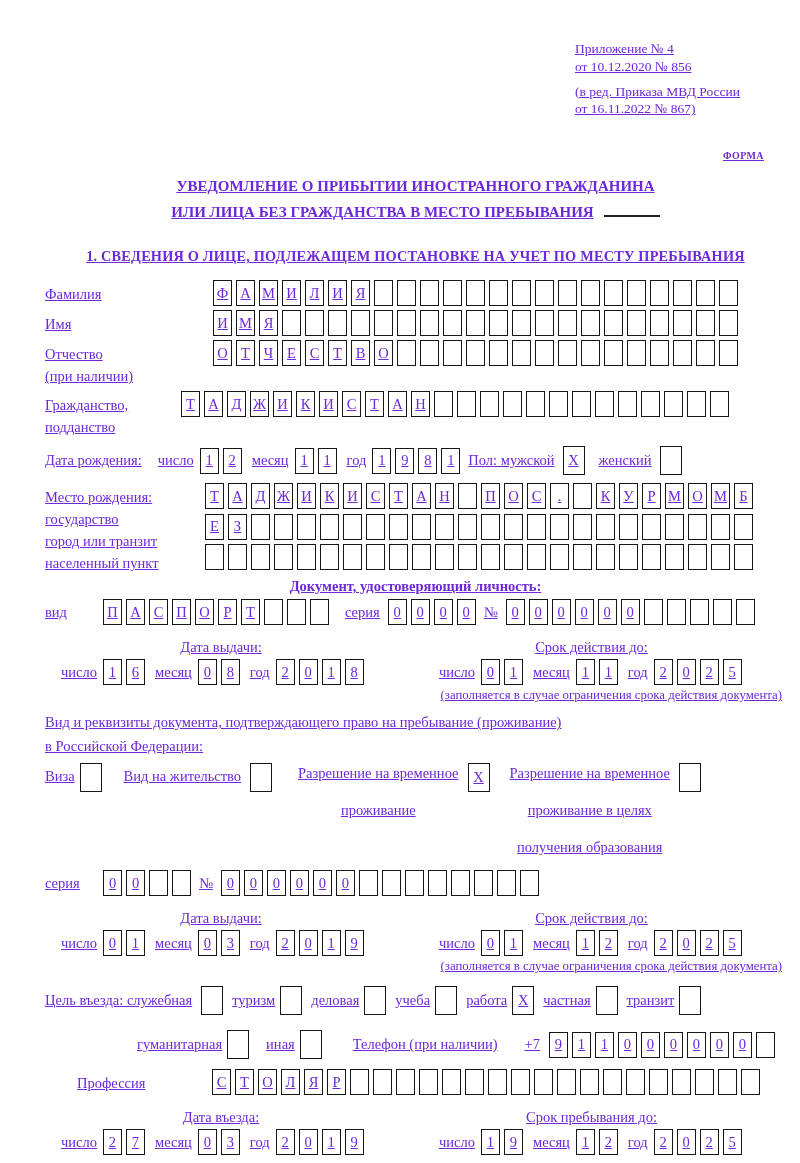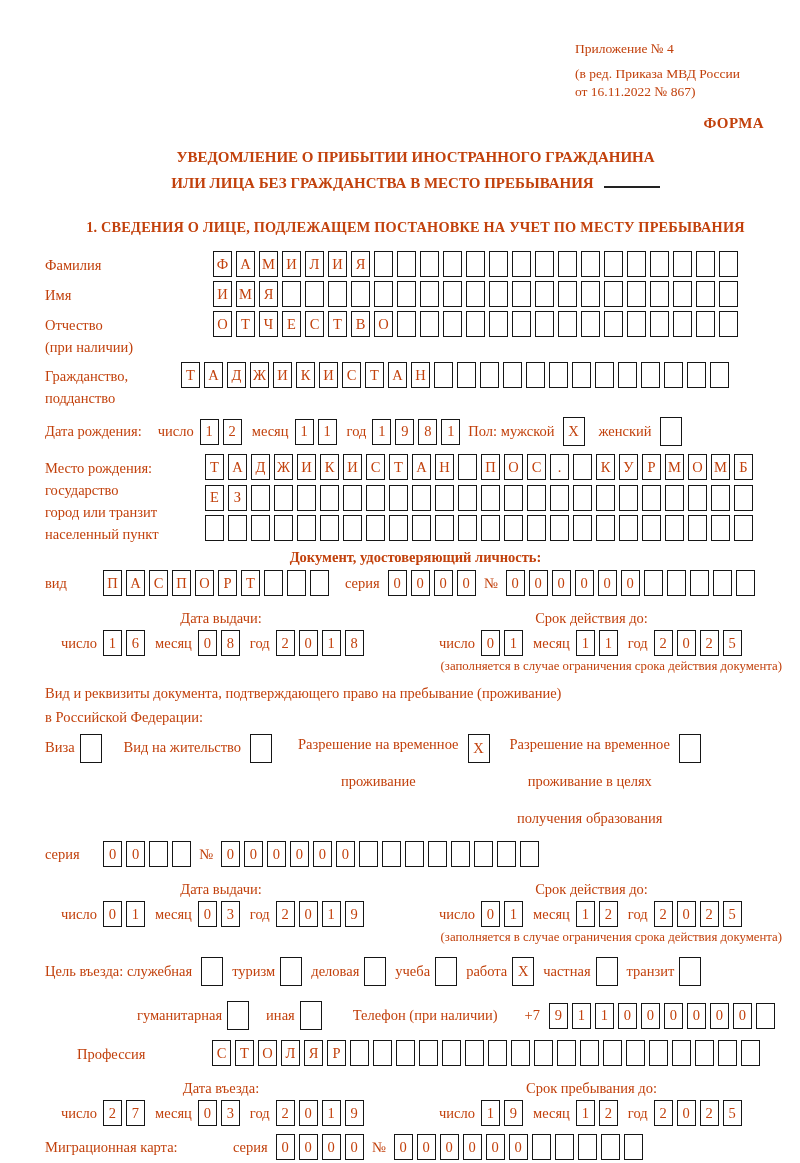--- a/index.html
+++ b/index.html
@@ -1,25 +1,25 @@
 <!DOCTYPE html>
 <html><head>
 <meta charset="utf-8">
 <style>
   html,body{margin:0;padding:0;background:#fff;}
   .page{
     width:800px;height:1163px;box-sizing:border-box;
-    padding:40px 14px 0 45px;background:#ffffff;color:#c2410c;
+    padding:40px 14px 0 45px;background:#ffffff;color:#6d28d9;
     font-family:"Liberation Serif","DejaVu Serif",serif;font-size:14.5px;
-    position:relative;overflow:hidden;
+    position:relative;overflow:hidden;text-decoration:underline;
   }
   
   .hdr{margin-left:530px;font-size:13.5px;line-height:1.32;white-space:nowrap;}
   .hdr .sub{margin-top:7px;}
-  .forma{text-align:right;padding-right:22px;font-weight:bold;font-size:15px;margin-top:15px;letter-spacing:.4px;}
+  .forma{text-align:right;padding-right:22px;font-weight:bold;font-size:10px;margin-top:32px;letter-spacing:.4px;}
   .title{text-align:center;font-weight:bold;font-size:15px;line-height:1.7;margin-top:13px;}
   .u{display:inline-block;width:56px;border-bottom:2.2px solid #222;margin-left:10px;height:.95em;}
   .sec{font-weight:bold;font-size:14.3px;text-align:center;margin-top:23px;margin-bottom:15px;letter-spacing:.2px;}
   
   .row{display:flex;align-items:flex-start;margin-bottom:4px;}
   .vc{align-items:center;}
   .lbl{flex:none;line-height:22px;padding-top:3px;}
   .w168{width:168px;}.w136{width:136px;}.w160{width:160px;}.w62{width:58px;}.w135{width:135px;}.w133{width:133px;}
   .cells{display:flex;gap:4px;flex:none;}
   .cell{
@@ -51,20 +51,21 @@
   .opt{display:inline-flex;align-items:center;gap:5px;}
   .mt8{margin-top:8px;} .mt10{margin-top:10px;margin-left:32px;}
 </style>
 </head>
 <body>
 
 <div class="page">
 
   <div class="hdr">
     <div>Приложение № 4</div>
+    <div>от 10.12.2020 № 856</div>
     <div class="sub">
       <div>(в ред. Приказа МВД России</div>
       <div>от 16.11.2022 № 867)</div>
     </div>
   </div>
   <div class="forma">ФОРМА</div>
 
   <div class="title">
     <div>УВЕДОМЛЕНИЕ О ПРИБЫТИИ ИНОСТРАННОГО ГРАЖДАНИНА</div>
     <div><span>ИЛИ ЛИЦА БЕЗ ГРАЖДАНСТВА В МЕСТО ПРЕБЫВАНИЯ</span><span class="u"></span></div>

